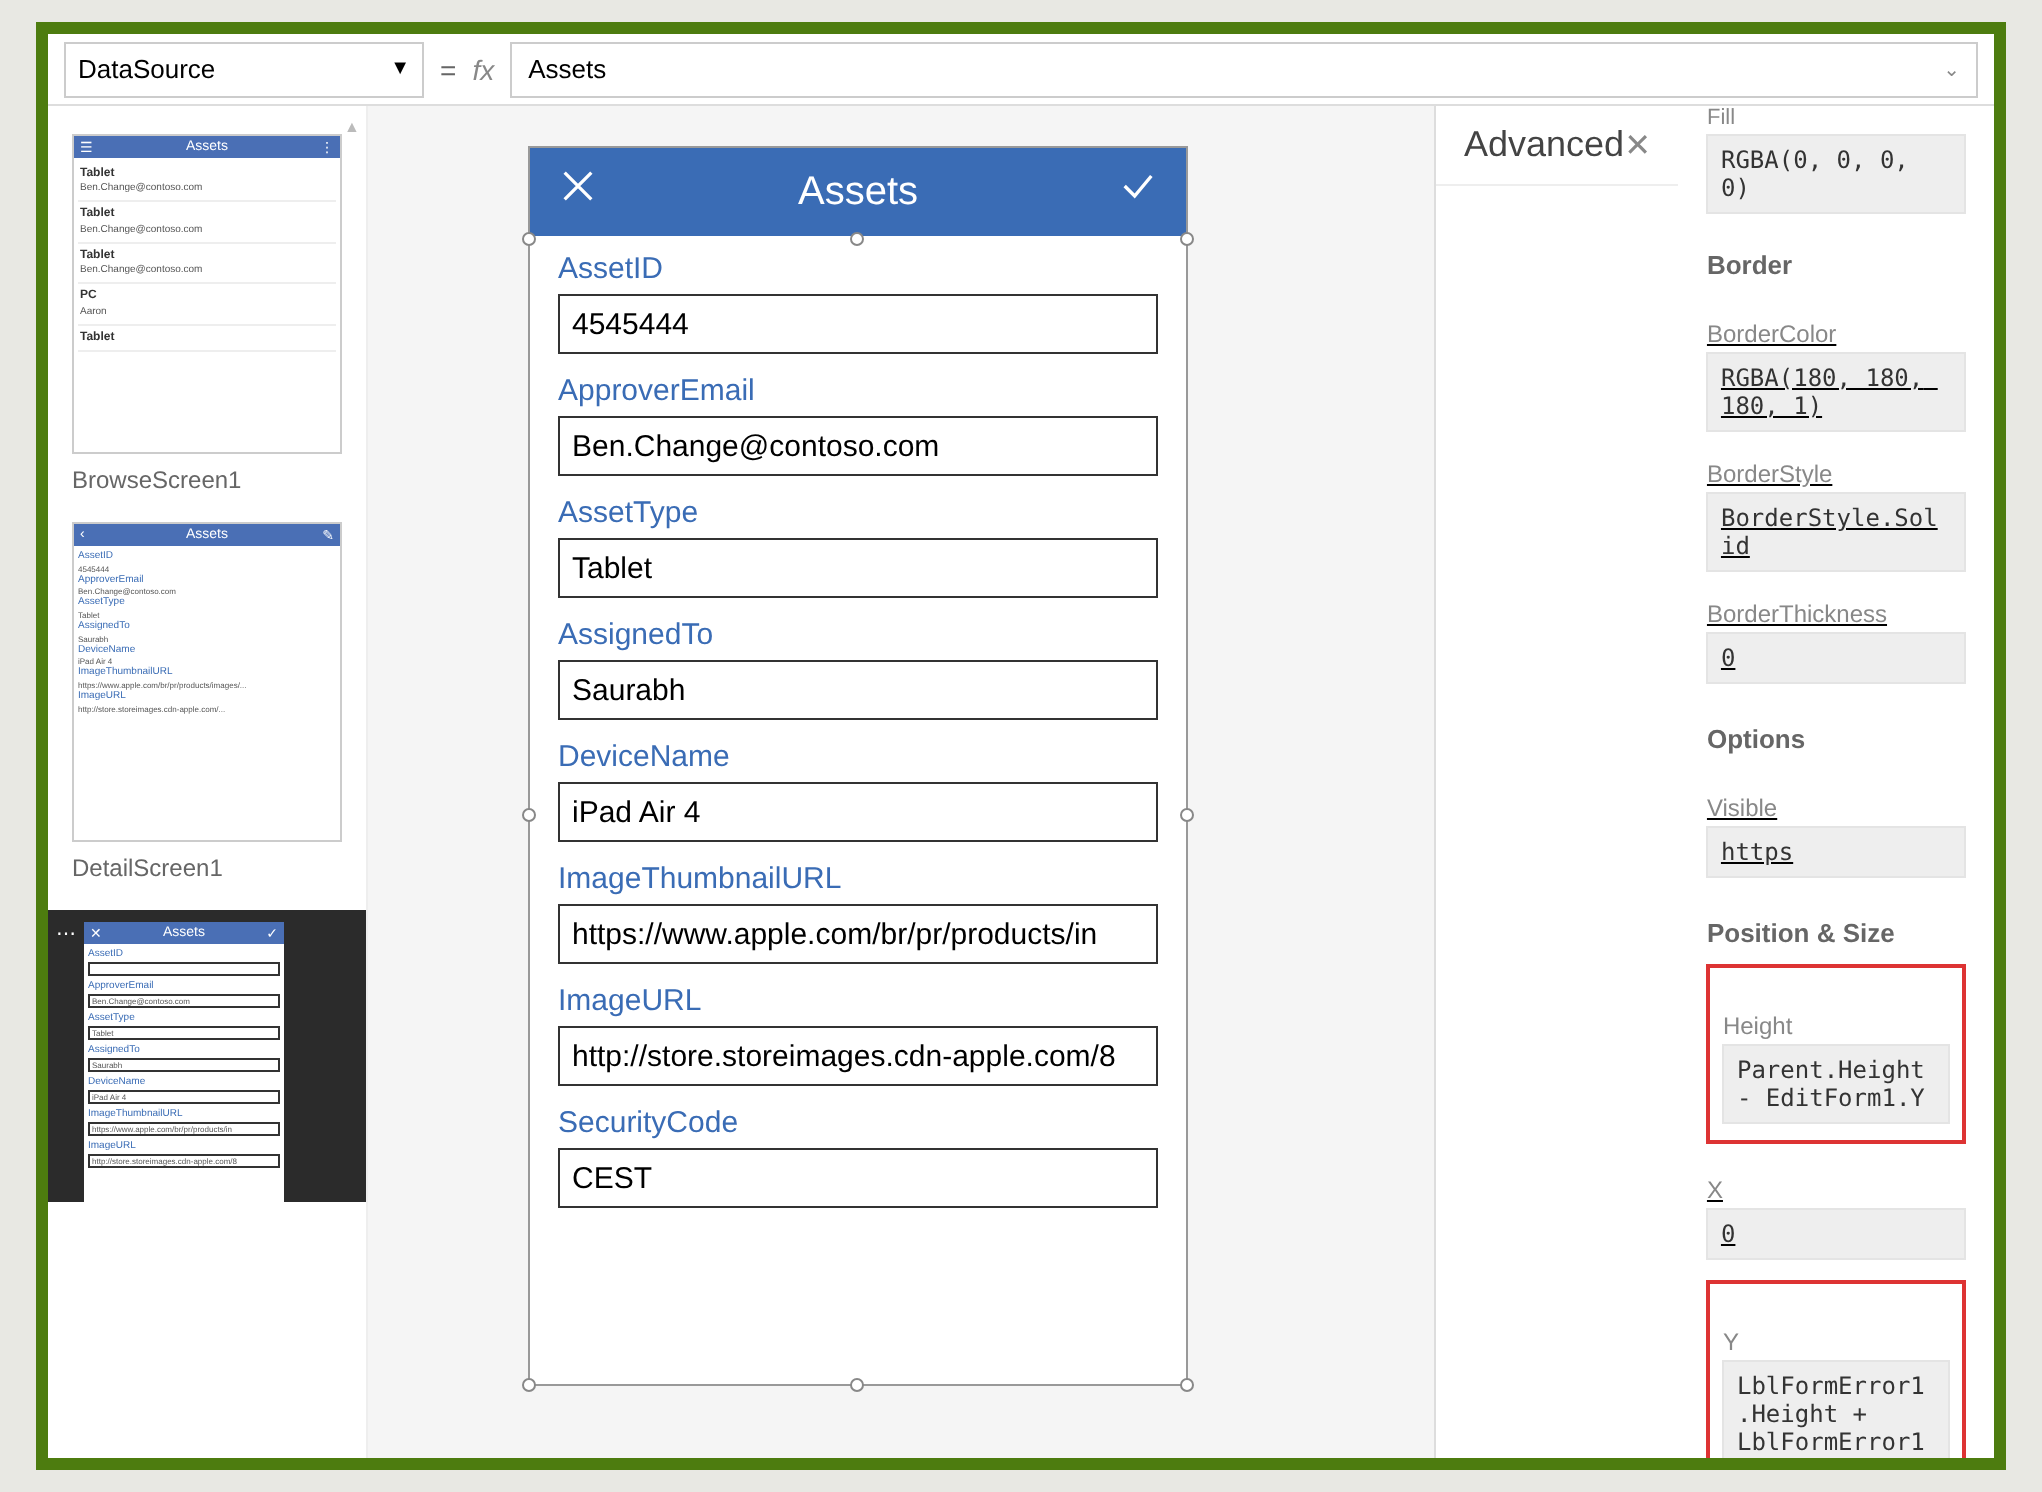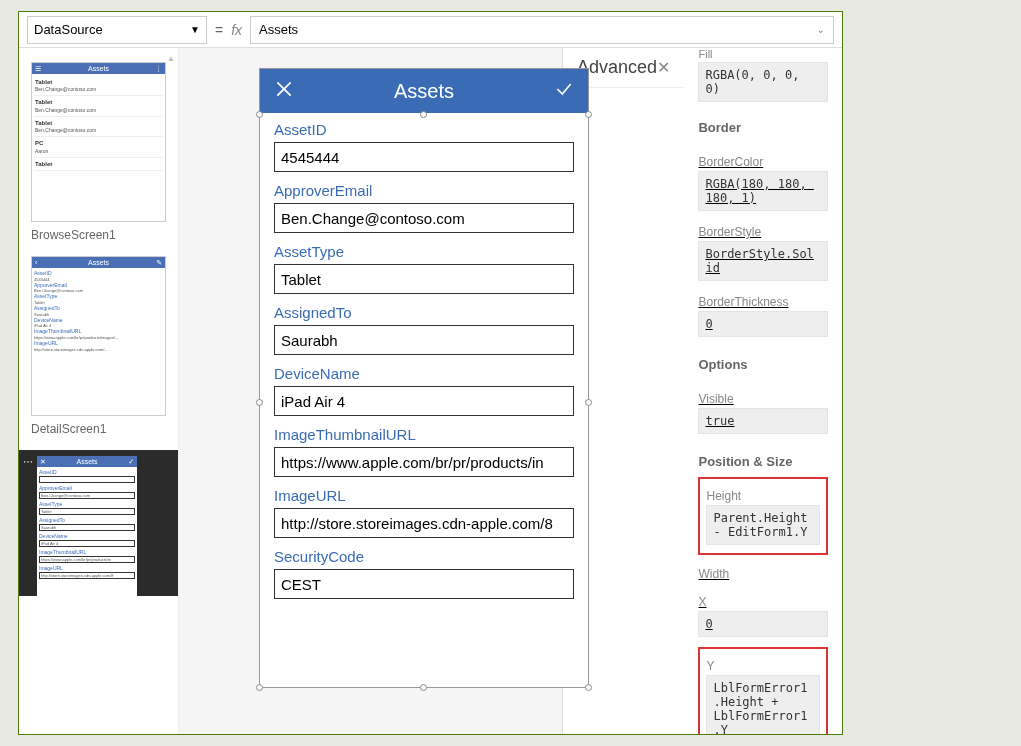--- a/index.html
+++ b/index.html
@@ -1,18 +1,18 @@
 <!DOCTYPE html>
 <html><head>
 <meta charset="utf-8">
 <style>
 * { box-sizing: border-box; margin: 0; padding: 0; }
 body { font-family: "Segoe UI", Arial, sans-serif; background: #e8e8e3; width: 1021px; height: 746px; overflow: hidden; }
 
-.app-frame { position: absolute; left: 18px; top: 11px; width: 825px; height: 724px; background: #fff; border: 1px solid #4d7c0f; }
+.app-frame { position: absolute; left: 18px; top: 11px; width: 985px; height: 724px; background: #fff; border: 6px solid #4d7c0f; }
 
 
 .formula-bar { display: flex; align-items: center; height: 36px; border-bottom: 1px solid #ddd; padding: 4px 8px; gap: 8px; }
 .prop-select { width: 180px; height: 28px; border: 1px solid #ccc; font-size: 13px; padding: 0 6px; background: #fff; position: relative; display: flex; align-items: center; justify-content: space-between; }
 .prop-select .chev { font-size: 10px; }
 .eq { color: #666; font-size: 14px; }
 .fx { font-style: italic; color: #888; font-size: 14px; }
 .formula-input { flex: 1; height: 28px; border: 1px solid #ccc; font-size: 13px; padding: 0 8px; display: flex; align-items: center; justify-content: space-between; }
 .formula-input .chev { font-size: 10px; color: #888; }
 
@@ -57,21 +57,21 @@
 
 .right-panel { width: 280px; border-left: 1px solid #ddd; display: flex; flex-direction: row; }
 .panel-header { height: 40px; display: flex; align-items: center; justify-content: space-between; padding: 0 14px; border-bottom: 1px solid #eee; }
 .panel-title { font-size: 18px; color: #444; }
 .panel-close { color: #888; font-size: 16px; }
 .panel-body { flex: 1; overflow-y: auto; padding: 0 14px 10px 14px; }
 .prop-section-title { font-size: 13px; color: #666; font-weight: 600; margin: 18px 0 8px 0; }
 .prop-label { font-size: 12px; color: #888; margin-top: 10px; }
 .prop-value { background: #eee; font-family: Consolas, monospace; font-size: 12px; padding: 5px 6px; margin-top: 2px; color: #333; border: 1px solid #e4e4e4; white-space: pre-wrap; word-break: break-word; }
 .prop-group { padding: 2px 0; text-decoration: underline; }
-.highlighted { border: 2px solid #d33; padding: 8px 6px 8px 6px; margin-top: 8px; }
+.highlighted { border: 2px solid #d33; padding: 20px 6px 8px 6px; margin-top: 8px; }
 .highlighted .prop-label { margin-top: 2px; }
 .truncated-label { font-size: 11px; color: #888; }
 
 </style>
 </head>
 <body>
 
 <div class="app-frame">
 
   <div class="formula-bar">
@@ -239,32 +239,31 @@
           <div class="prop-value">BorderStyle.Solid</div>
         </div>
         <div class="prop-group">
           <div class="prop-label">BorderThickness</div>
           <div class="prop-value">0</div>
         </div>
 
         <div class="prop-section-title">Options</div>
         <div class="prop-group">
           <div class="prop-label">Visible</div>
-          <div class="prop-value">true</div>
+          <div class="prop-value">https</div>
         </div>
 
         <div class="prop-section-title">Position &amp; Size</div>
 
         <div class="highlighted">
           <div class="prop-label">Height</div>
           <div class="prop-value">Parent.Height - EditForm1.Y</div>
         </div>
 
         <div class="prop-group">
-          <div class="prop-label">Width</div>
         </div>
         <div class="prop-group">
           <div class="prop-label">X</div>
           <div class="prop-value">0</div>
         </div>
 
         <div class="highlighted">
           <div class="prop-label">Y</div>
           <div class="prop-value">LblFormError1.Height + LblFormError1.Y</div>
         </div>

